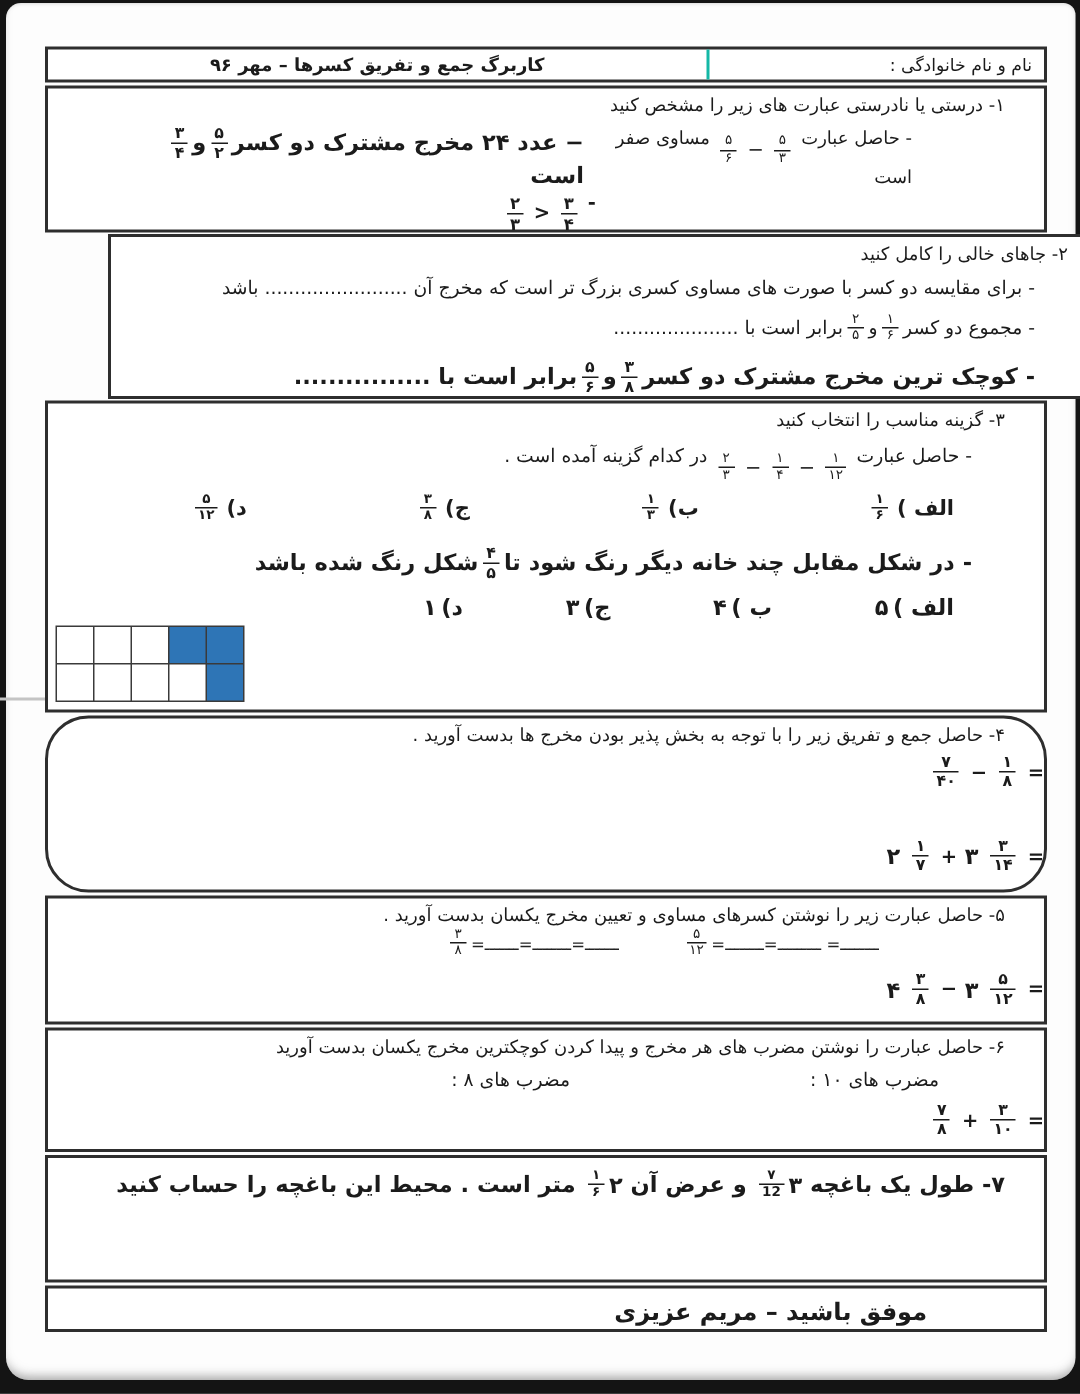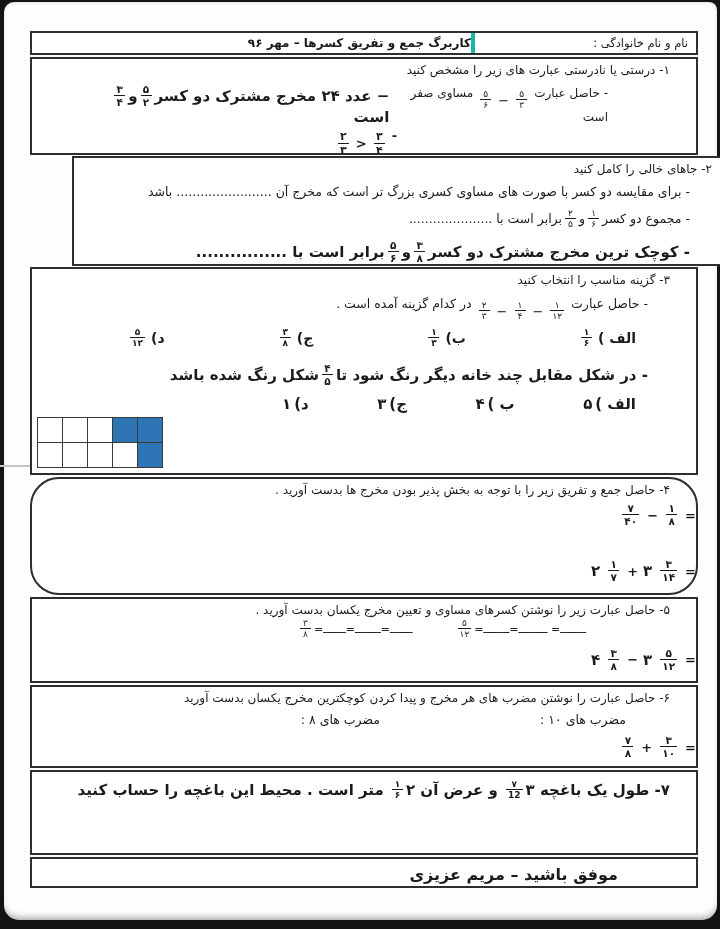--- a/index.html
+++ b/index.html
@@ -1,21 +1,21 @@
 <!DOCTYPE html>
 <html lang="fa"><head>
 <meta charset="utf-8">
 <style>
   html,body{margin:0;padding:0;background:#101010;}
   .screen{position:relative;width:720px;height:929px;background:#141414;overflow:hidden;font-family:"DejaVu Sans",sans-serif;color:#1b1b1b;}
   .photo{position:absolute;left:4px;top:2px;right:3px;bottom:9px;background:#fdfdfd;border-radius:10px 8px 15px 15px;box-shadow:inset 0 -6px 7px -4px rgba(110,110,110,.65), inset 0 2px 3px -2px rgba(120,120,120,.4);}
   .box{position:absolute;left:30px;width:668px;border:2px solid #2e2e2e;background:#fff;box-sizing:border-box;direction:rtl;}
   #hdr{top:31px;height:24px;display:flex;}
-  .hcell-name{width:225px;border-left:4px solid #14b8a6;font-size:11.5px;padding:3px 8px 0 0;box-sizing:border-box;}
-  .hcell-title{flex:1;font-size:12px;padding-top:3px;font-weight:bold;}
+  .hcell-name{width:225px;border-left:2px solid #14b8a6;font-size:11.5px;padding:3px 8px 0 0;box-sizing:border-box;}
+  .hcell-title{flex:1;text-align:center;font-size:12px;padding-top:3px;font-weight:bold;}
   #q1{top:57px;height:98px;}
   #q2{top:156px;height:110px;margin-left:42px;}
   #q3{top:267px;height:208px;}
   #q4{top:477px;height:118px;border-radius:29px;}
   #q5{top:597px;height:86px;}
   #q6{top:685px;height:83px;}
   #q7{top:770px;height:85px;}
   #ftr{top:857px;height:31px;}
   .qtitle{font-size:12px;padding:4px 26px 0 8px;}
   .line{font-size:12px;padding:0 48px 0 10px;}

